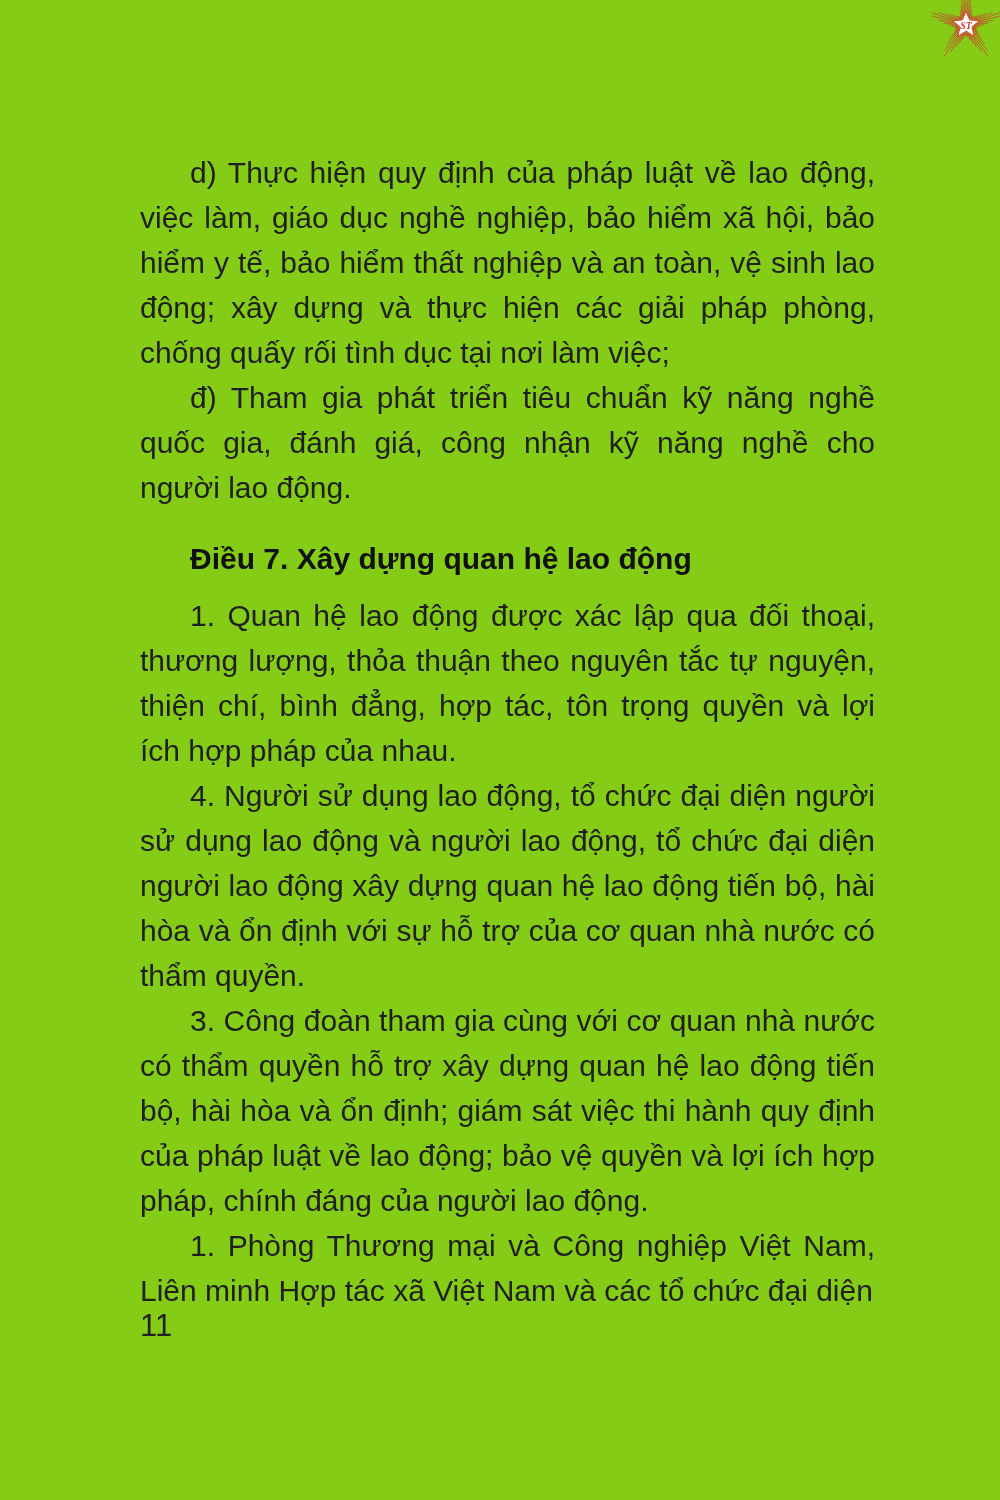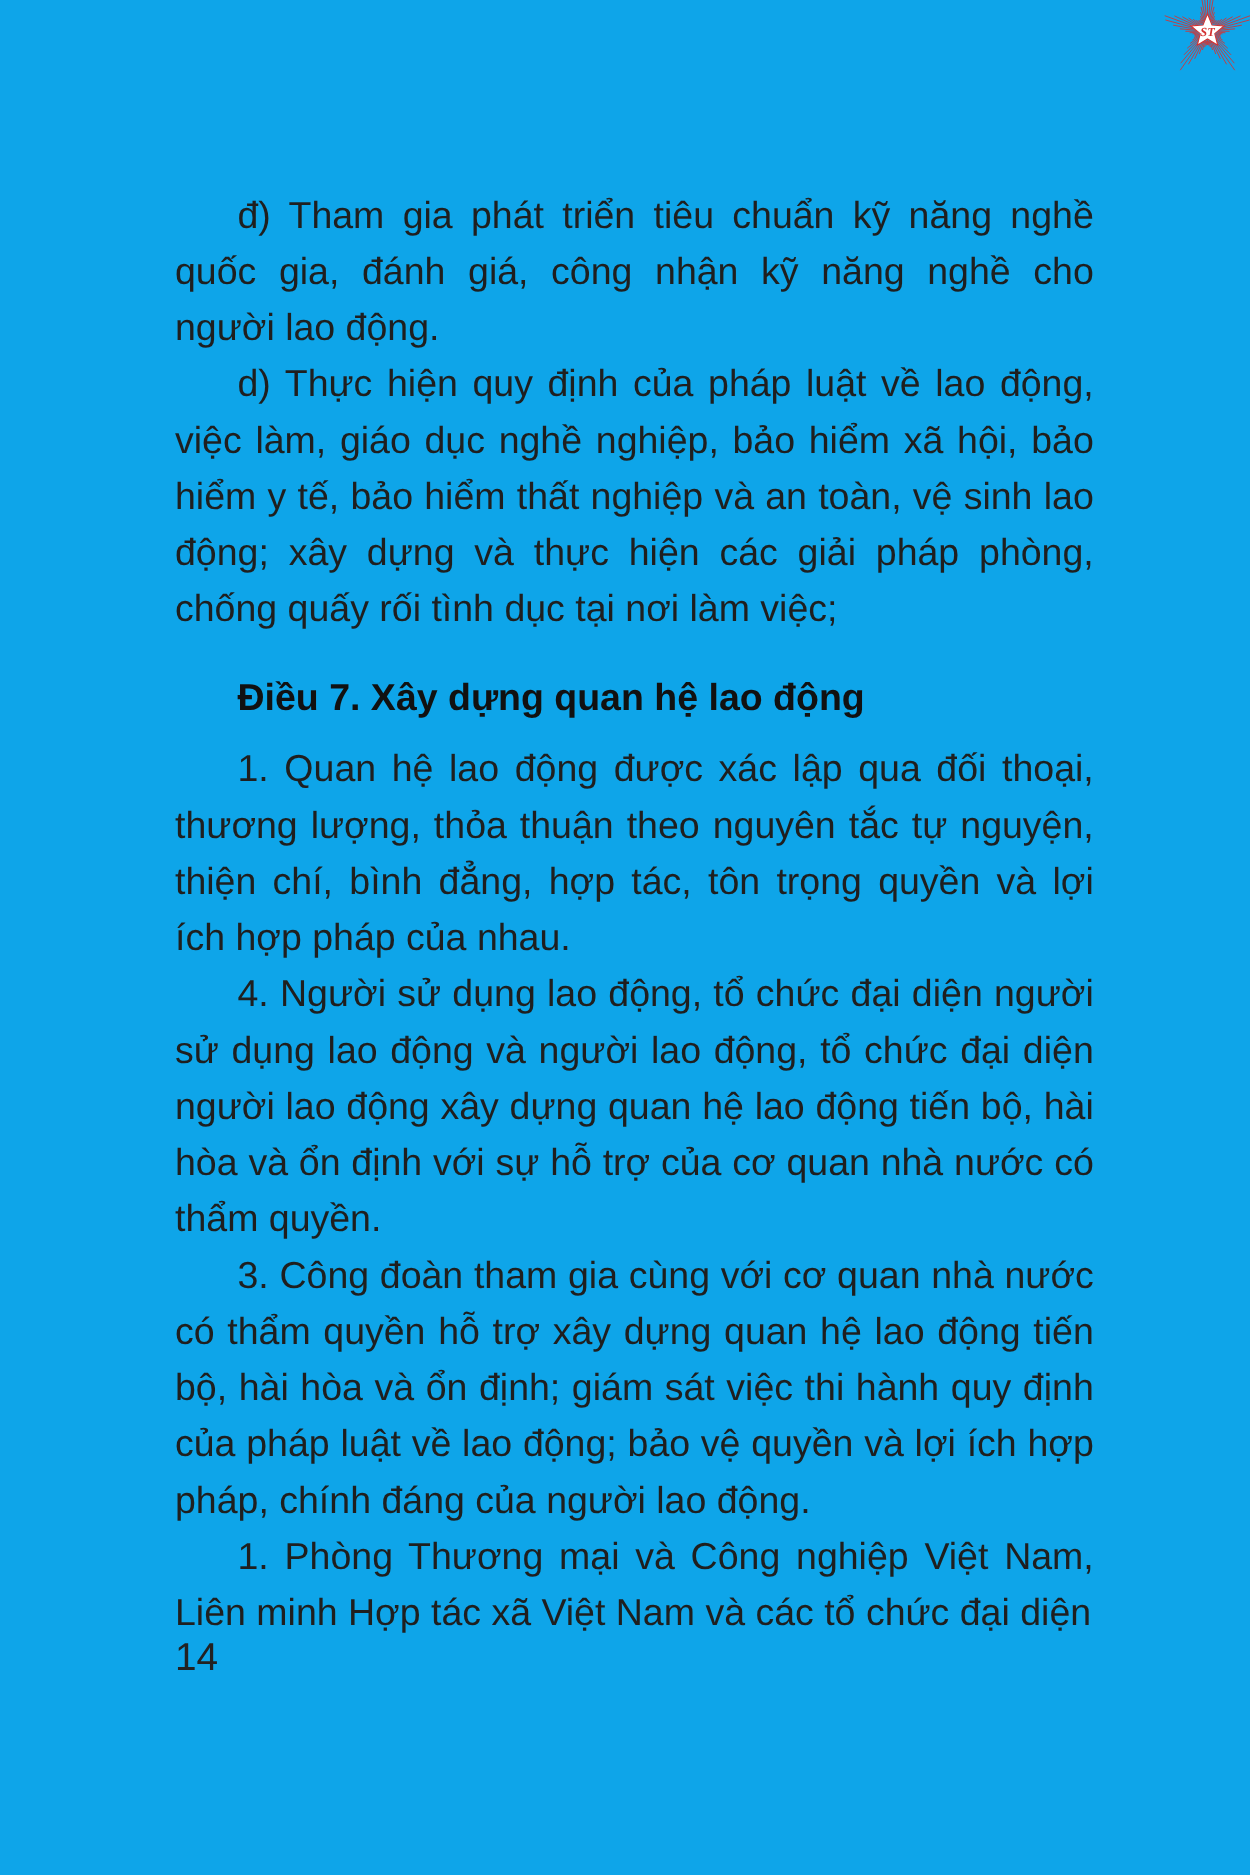--- a/index.html
+++ b/index.html
@@ -10,21 +10,21 @@
     width: 1000px;
     height: 1500px;
     position: relative;
     overflow: hidden;
     background: #ffffff;
     font-family: "Liberation Sans", sans-serif;
   }
   .page {
     position: absolute;
     inset: 0;
-    background: #0ea5e9;
+    background: #84cc16;
   }
   .logo {
     position: absolute;
     left: 925px;
     top: -16px;
     width: 82px;
     height: 82px;
   }
   .logo svg {
     width: 100%;
@@ -159,24 +159,24 @@
           <line x1="47.07" y1="39.05" x2="43.71" y2="26.54"></line>
           <line x1="47.94" y1="38.29" x2="44.67" y2="19.79"></line>
           <line x1="48.92" y1="37.60" x2="46.64" y2="11.58"></line>
         </g>
       <polygon class="star-outline" points="50.00,33.00 54.41,43.93 66.17,44.75 57.13,52.32 59.99,63.75 50.00,57.50 40.01,63.75 42.87,52.32 33.83,44.75 45.59,43.93" stroke="#d43232"></polygon>
       <text class="st" x="50" y="54.5" fill="#d43232">ST</text>
     </svg>
   </div>
 
   <main class="text-block">
+    <p>d) Thực hiện quy định của pháp luật về lao động, việc làm, giáo dục nghề nghiệp, bảo hiểm xã hội, bảo hiểm y tế, bảo hiểm thất nghiệp và an toàn, vệ sinh lao động; xây dựng và thực hiện các giải pháp phòng, chống quấy rối tình dục tại nơi làm việc;</p>
     <p>đ) Tham gia phát triển tiêu chuẩn kỹ năng nghề quốc gia, đánh giá, công nhận kỹ năng nghề cho người lao động.</p>
-    <p>d) Thực hiện quy định của pháp luật về lao động, việc làm, giáo dục nghề nghiệp, bảo hiểm xã hội, bảo hiểm y tế, bảo hiểm thất nghiệp và an toàn, vệ sinh lao động; xây dựng và thực hiện các giải pháp phòng, chống quấy rối tình dục tại nơi làm việc;</p>
     <h2>Điều 7. Xây dựng quan hệ lao động</h2>
     <p>1. Quan hệ lao động được xác lập qua đối thoại, thương lượng, thỏa thuận theo nguyên tắc tự nguyện, thiện chí, bình đẳng, hợp tác, tôn trọng quyền và lợi ích hợp pháp của nhau.</p>
     <p>4. Người sử dụng lao động, tổ chức đại diện người sử dụng lao động và người lao động, tổ chức đại diện người lao động xây dựng quan hệ lao động tiến bộ, hài hòa và ổn định với sự hỗ trợ của cơ quan nhà nước có thẩm quyền.</p>
     <p>3. Công đoàn tham gia cùng với cơ quan nhà nước có thẩm quyền hỗ trợ xây dựng quan hệ lao động tiến bộ, hài hòa và ổn định; giám sát việc thi hành quy định của pháp luật về lao động; bảo vệ quyền và lợi ích hợp pháp, chính đáng của người lao động.</p>
     <p>1. Phòng Thương mại và Công nghiệp Việt Nam, Liên minh Hợp tác xã Việt Nam và các tổ chức đại diện</p>
   </main>
 
-  <div class="page-number">14</div>
+  <div class="page-number">11</div>
 
 </div>
 
 </body></html>

